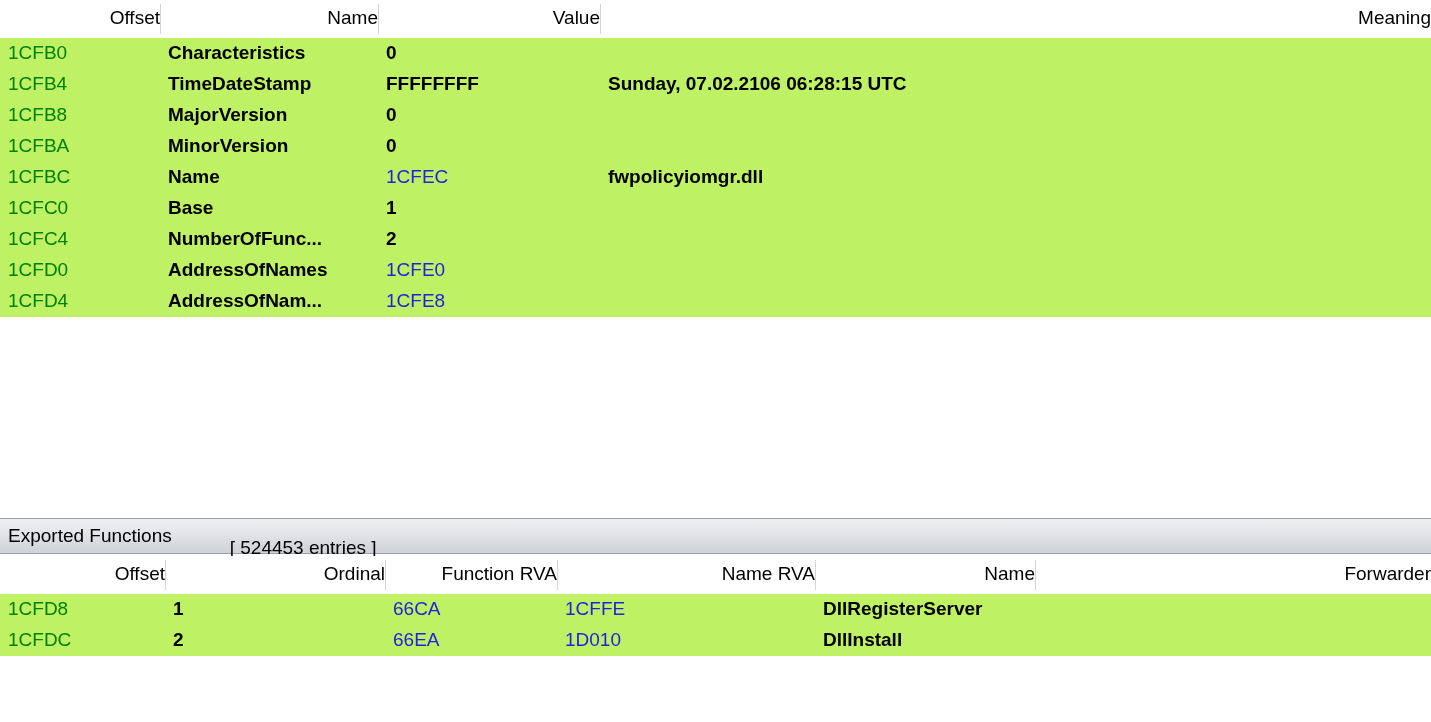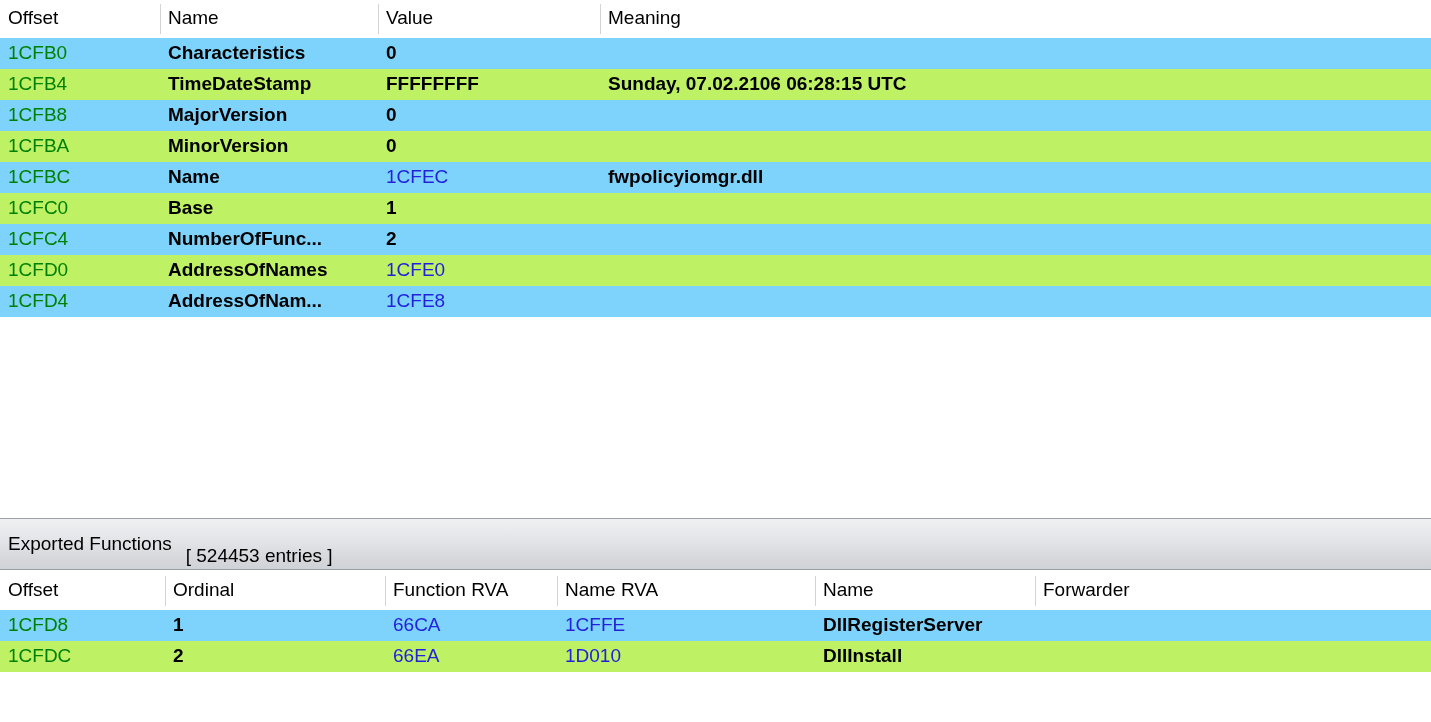--- a/index.html
+++ b/index.html
@@ -18,21 +18,21 @@
 
   
   .grid {
     width: 1431px;
     border-collapse: collapse;
     table-layout: fixed;
     font-size: 19px;
   }
   .grid th {
     font-weight: normal;
-    text-align: left;
+    text-align: right;
     padding: 7px 0 9px 8px;
     background: #ffffff;
     position: relative;
     vertical-align: middle;
     white-space: nowrap;
     overflow: hidden;
   }
   .grid th .sep {
     position: absolute;
     left: 0;
@@ -43,21 +43,21 @@
   }
   .grid th:first-child .sep { display: none; }
 
   .grid td {
     padding: 4px 0 5px 8px;
     vertical-align: middle;
     white-space: nowrap;
     overflow: hidden;
     text-overflow: clip;
   }
-  .row-odd  td { background: #7dd3fc; }
+  .row-odd  td { background: #bef264; }
   .row-even td { background: #bef264; }
 
   .c-offset { color: #008000; }
   .c-rva    { color: #2222dd; }
   .c-plain  { color: #000000; font-weight: bold; }
 
   
   #top-table-wrap {
     position: absolute;
     left: 0;
@@ -70,31 +70,32 @@
   #top-table col.c4 { width: 831px; }
 
   
   #exports-panel {
     position: absolute;
     left: 0;
     top: 518px;
     width: 1431px;
   }
   #exports-title-bar {
-    height: 52px;
+    height: 36px;
     box-sizing: border-box;
     border-top: 1px solid #9a9fa8;
     border-bottom: 1px solid #9a9fa8;
     background: linear-gradient(to bottom, #eef0f2 0%, #e2e4e7 45%, #d7d9dd 75%, #cfd2d6 100%);
     display: flex;
     align-items: center;
     padding-left: 8px;
     font-size: 19px;
     color: #000000;
     white-space: nowrap;
+    gap: 44px;
   }
   #exports-title-bar .entries {
     margin-left: 14px;
     margin-top: 24px;
   }
 
   #exports-table-wrap {
     margin-top: 2px;
   }
   #exports-table col.e1 { width: 165px; }

